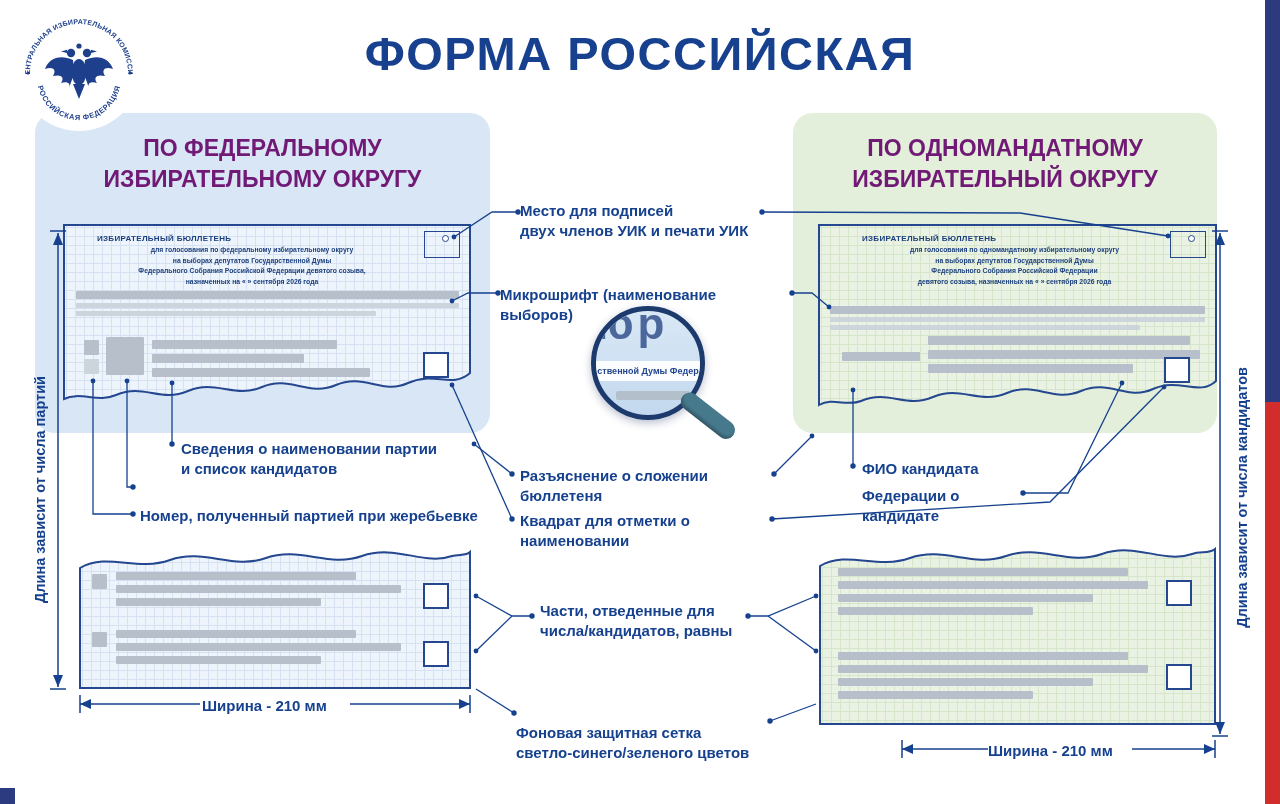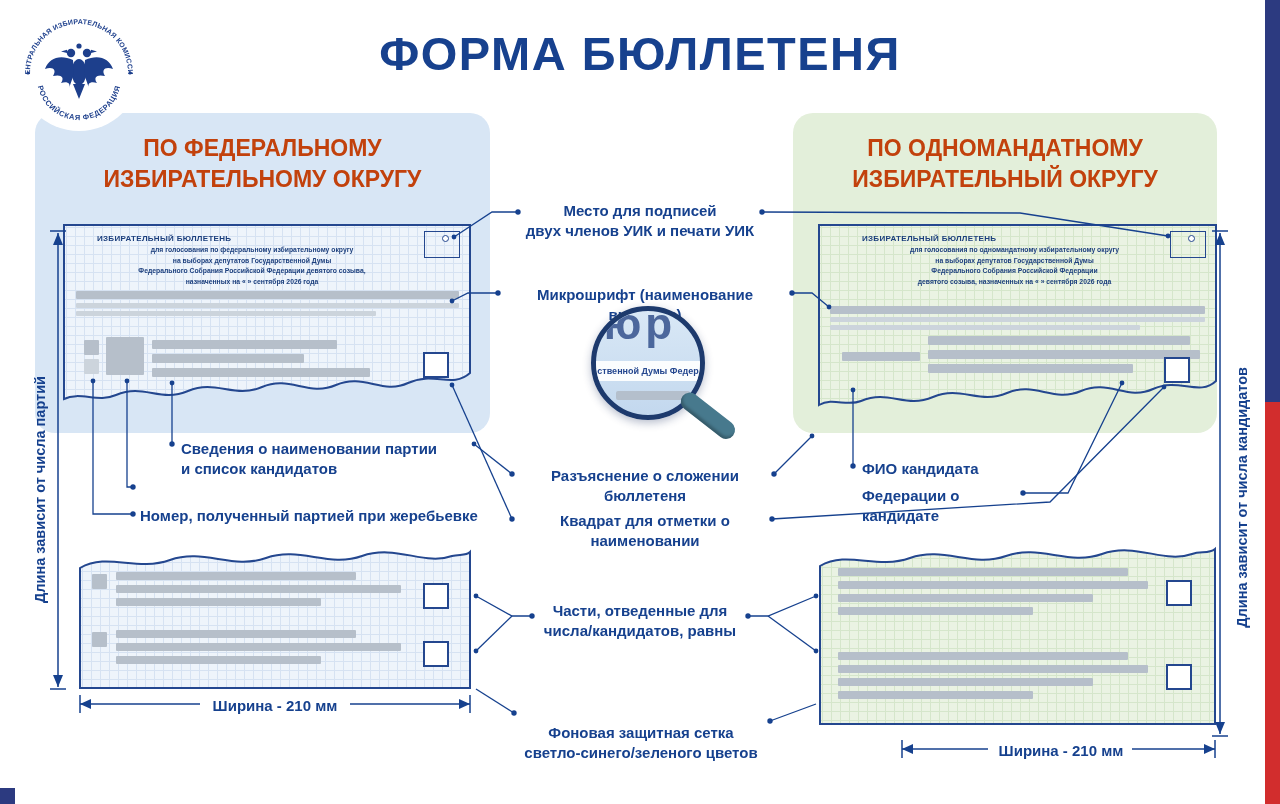--- a/index.html
+++ b/index.html
@@ -2,37 +2,37 @@
 <html><head>
 <meta charset="utf-8">
 <style>
   *{margin:0;padding:0;box-sizing:border-box}
   body{background:#ffffff}
   .page{position:relative;width:1280px;height:804px;background:#ffffff;font-family:"Liberation Sans",sans-serif;overflow:hidden}
   .title{position:absolute;left:0;right:0;top:26px;text-align:center;font-size:47px;font-weight:800;color:#17418e;letter-spacing:1.5px}
   .panel{position:absolute;top:113px;height:320px;border-radius:20px;z-index:1}
   .panel-left{left:35px;width:455px;background:#d8e6f5}
   .panel-right{left:793px;width:424px;background:#e3efda}
-  .heading{position:absolute;top:133px;text-align:center;font-size:23px;font-weight:800;color:#c2410c;line-height:1.35;white-space:pre-line;z-index:2}
+  .heading{position:absolute;top:133px;text-align:center;font-size:23px;font-weight:800;color:#701a75;line-height:1.35;white-space:pre-line;z-index:2}
   .ballot-title{position:absolute;text-align:left;font-size:8px;font-weight:bold;color:#1c3f7d;letter-spacing:.3px;z-index:3}
   .ballot-text{position:absolute;text-align:center;font-size:6.8px;font-weight:bold;color:#1c3f7d;line-height:1.55;white-space:pre-line;z-index:3}
   .bar{position:absolute;background:#b6bfca;border-radius:1px;display:block;z-index:3}
   .bar.light{background:#ccd4dc}
   .sq{position:absolute;width:26px;height:26px;background:#fff;border:2px solid #24478f;z-index:3}
   .stamp{position:absolute;border:1.5px solid #24478f;z-index:3}
   .dotring{position:absolute;width:7px;height:7px;border:1.5px solid #24478f;border-radius:50%;background:#fff;z-index:4}
   .callout{position:absolute;color:#16418e;font-weight:700;font-size:15px;line-height:1.35;white-space:pre-line;z-index:6}
-  .center{text-align:center}
+  .center{text-align:left}
   .vlabel{position:absolute;z-index:6;color:#16418e;font-weight:700;font-size:14.5px;display:flex;align-items:center;justify-content:center}
   .vlabel span{writing-mode:vertical-rl;transform:rotate(180deg);white-space:nowrap}
   .overlay{position:absolute;left:0;top:0;z-index:5;pointer-events:none}
   .ballot-svg{position:absolute;z-index:2}
   .magnifier{position:absolute;left:591px;top:306px;width:120px;height:120px;z-index:7}
   .lens{position:absolute;left:0;top:0;width:114px;height:114px;border-radius:50%;border:5px solid #1d3a6d;background:linear-gradient(180deg,#d9e8f6,#c3d8ee);overflow:hidden;box-shadow:0 3px 8px rgba(20,40,90,.3)}
-  .mag-big{position:absolute;top:-12px;left:0;right:16px;text-align:center;font-size:44px;font-weight:800;color:#2a4886;letter-spacing:4px;opacity:.8}
+  .mag-big{position:absolute;top:-12px;left:0;right:16px;font-size:44px;font-weight:800;color:#2a4886;letter-spacing:4px;opacity:.8}
   .mag-band{position:absolute;top:50px;left:0;right:0;height:20px;background:rgba(255,255,255,.92);display:flex;align-items:center;justify-content:center;font-size:9px;font-weight:700;color:#24478f;white-space:nowrap}
   .mag-bar{position:absolute;top:80px;left:20px;width:74px;height:9px;background:#b4bfcc;border-radius:2px}
   .mag-handle{position:absolute;left:90px;top:86px;width:64px;height:18px;background:#47798d;border-radius:9px;transform:rotate(38deg);transform-origin:8px 9px;box-shadow:inset 0 -3px 3px rgba(0,0,0,.25)}
   .stripe{position:absolute;right:0;width:15px;z-index:8}
   .stripe-blue{top:0;height:402px;background:#2c3a80}
   .stripe-red{top:402px;height:402px;background:#d22d2d}
   .corner{position:absolute;left:0;bottom:0;width:15px;height:16px;background:#2c3a80;z-index:8}
   .emblem{position:absolute;left:16px;top:6px;z-index:2}
 </style>
 </head>
@@ -73,21 +73,21 @@
       <circle cx="71" cy="47" r="4.2"></circle>
       <path d="M51,47 l-6,-1.5 6,-1.8 Z"></path>
       <path d="M75,47 l6,-1.5 -6,-1.8 Z"></path>
       <ellipse cx="63" cy="66" rx="7.5" ry="13"></ellipse>
       <path d="M57,54 C44,48 33,52 29,63 C37,60 41,64 37,70 C45,68 49,71 45,77 C51,75 55,77 53,82 L58,68 Z"></path>
       <path d="M69,54 C82,48 93,52 97,63 C89,60 85,64 89,70 C81,68 77,71 81,77 C75,75 71,77 73,82 L68,68 Z"></path>
       <path d="M57,78 L63,93 L69,78 Z"></path>
     </g>
   </svg>
 
-  <div class="title">ФОРМА БЮЛЛЕТЕНЯ</div>
+  <div class="title">ФОРМА РОССИЙСКАЯ</div>
 
   <div class="panel panel-left"></div>
   <div class="panel panel-right"></div>
 
   <div class="heading" style="left:40px;width:445px">ПО ФЕДЕРАЛЬНОМУ
 ИЗБИРАТЕЛЬНОМУ ОКРУГУ</div>
   <div class="heading" style="left:800px;width:410px">ПО ОДНОМАНДАТНОМУ
 ИЗБИРАТЕЛЬНЫЙ ОКРУГУ</div>
 
   <svg class="ballot-svg" style="left:62px;top:223px" width="410" height="205">

